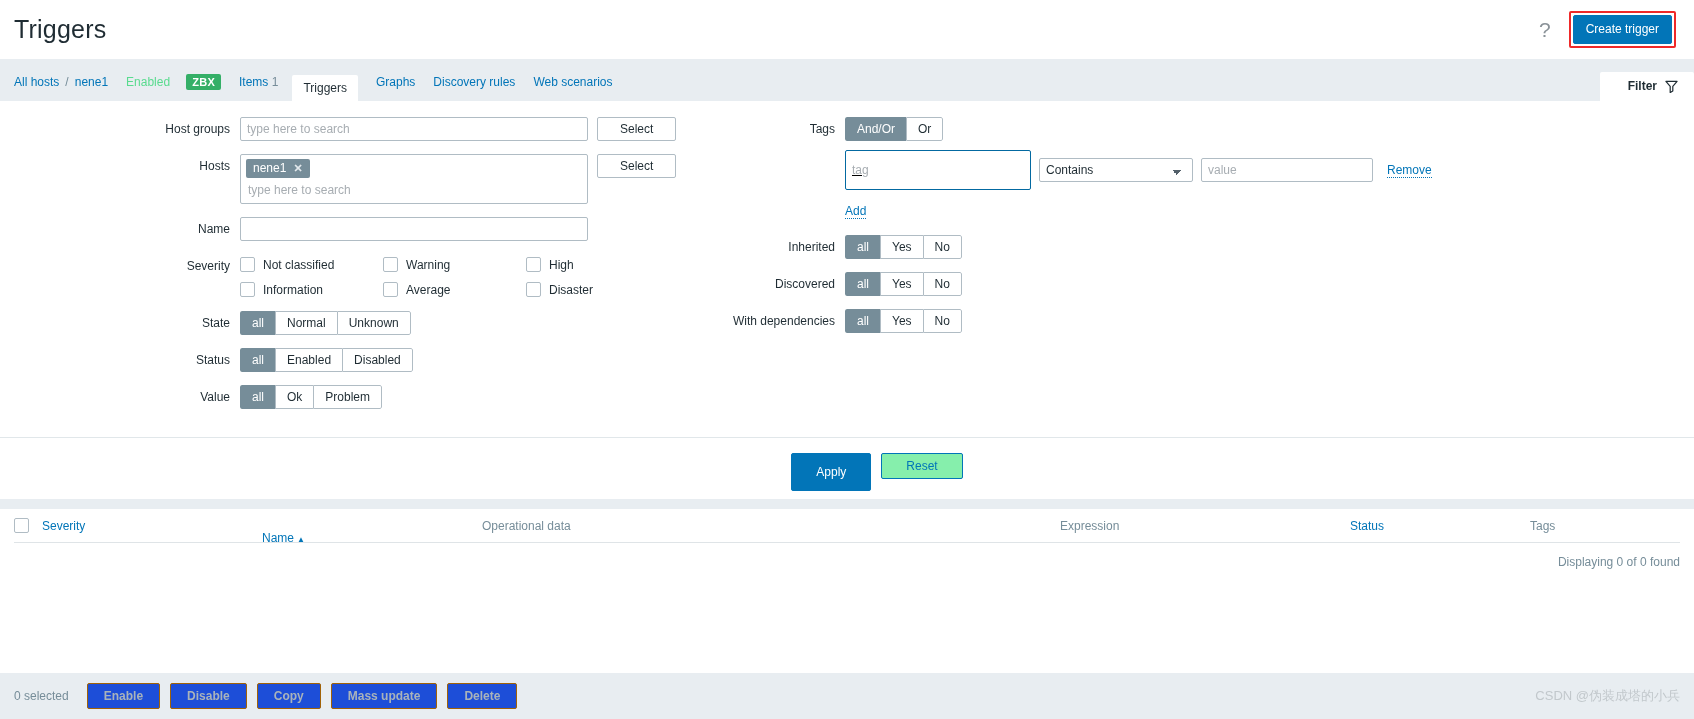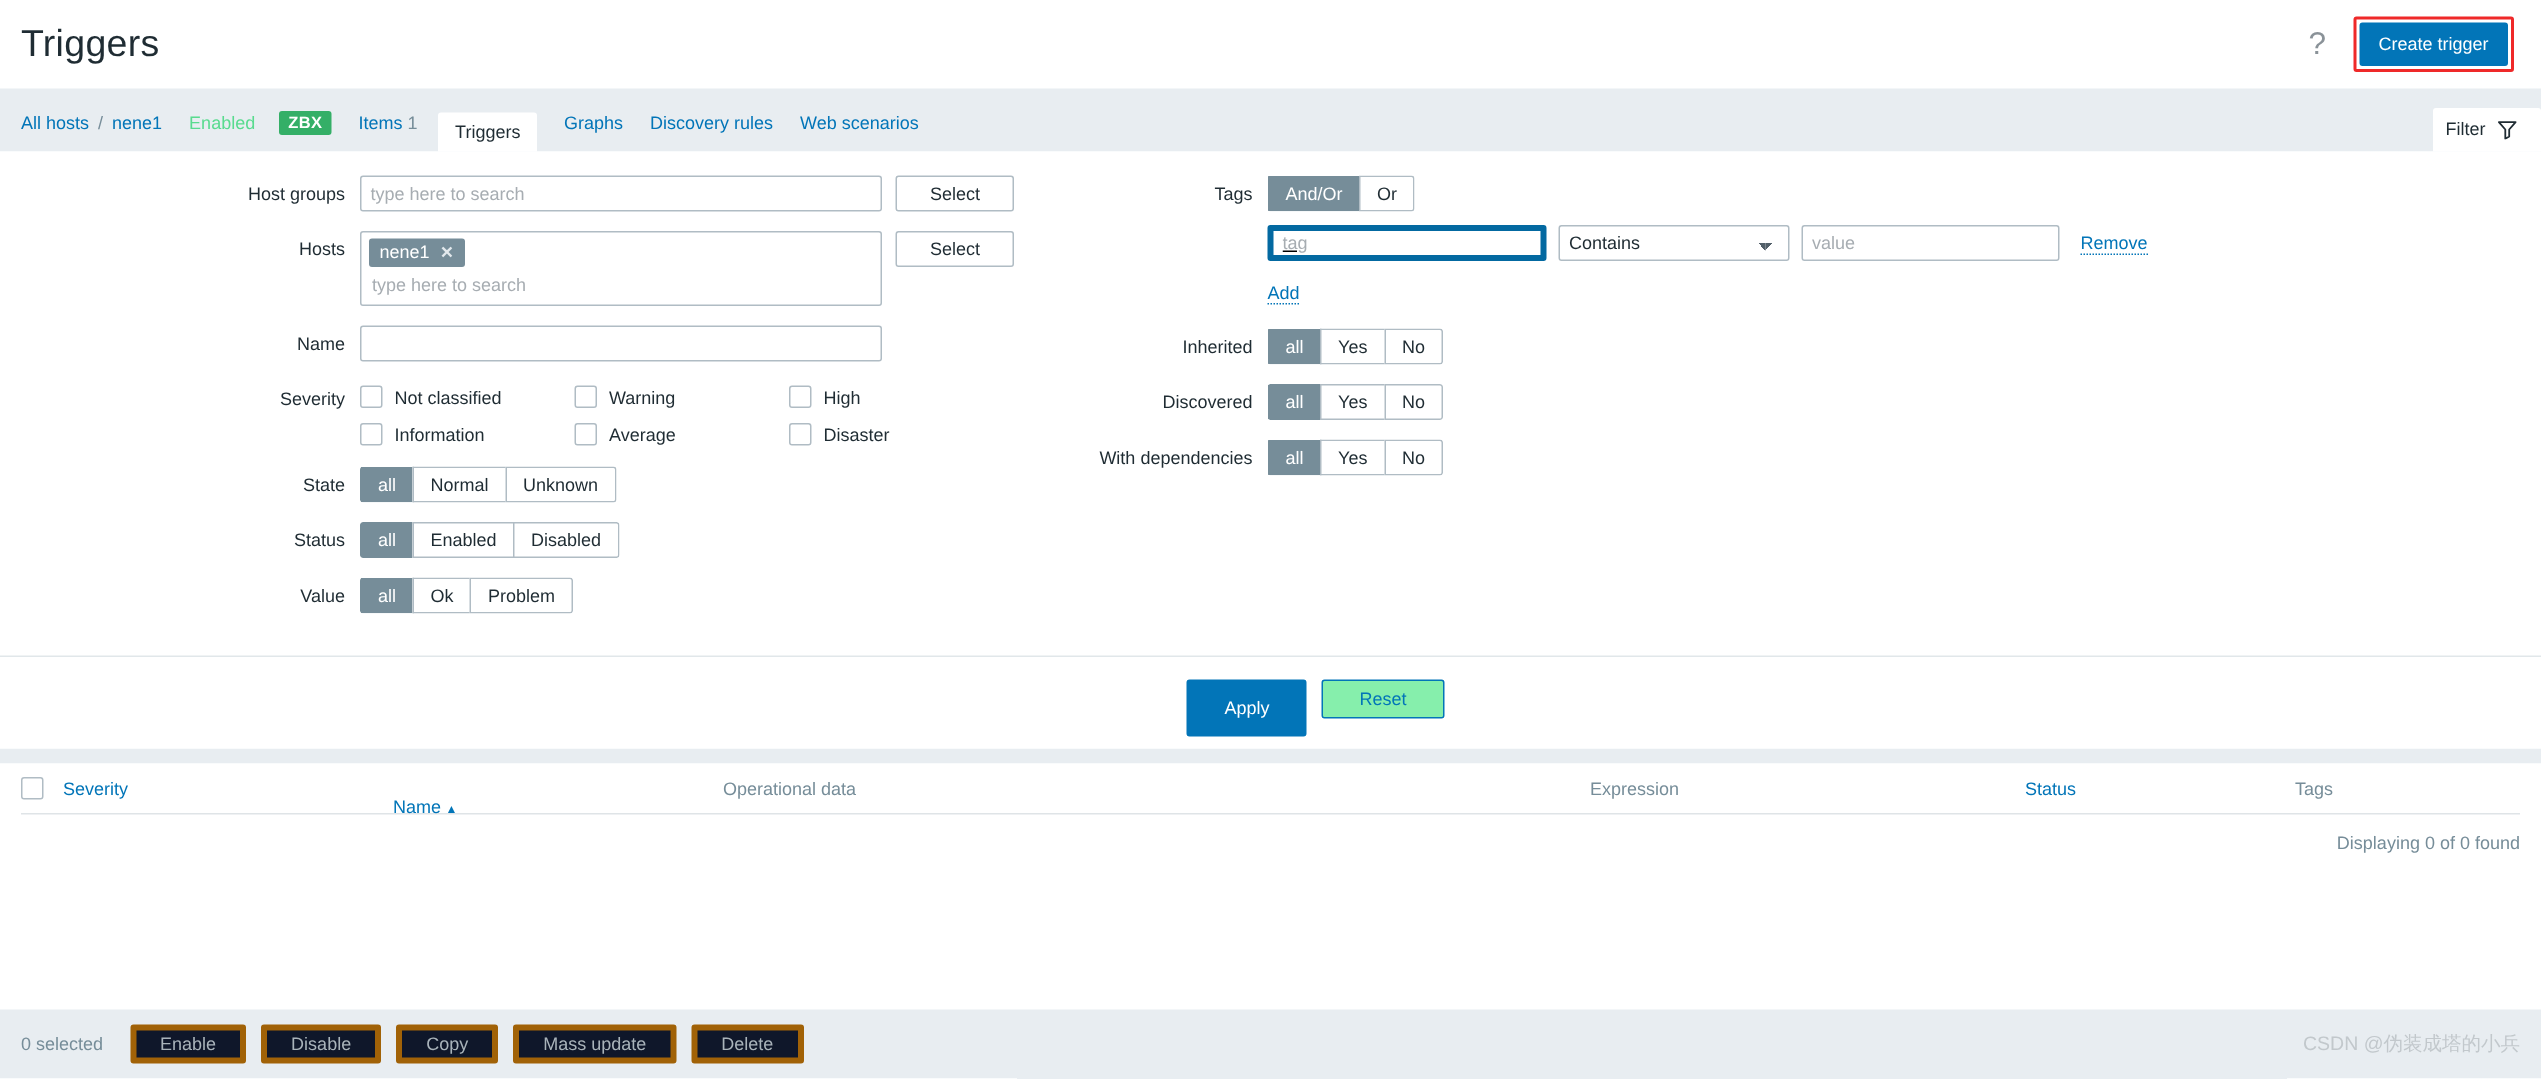--- a/index.html
+++ b/index.html
@@ -77,24 +77,25 @@
   .crumb-active {
     background: #ffffff; color: #1f2c33; font-size: 12px;
     padding: 6px 11px; margin-left: 14px;
     border-radius: 2px 2px 0 0;
     position: relative; bottom: -6px;
     cursor: pointer;
   }
   .filter-tab {
     position: absolute; right: 0; bottom: 0;
     background: #ffffff;
-    padding: 7px 16px 8px 8px;
+    padding: 7px 16px 8px 28px;
     display: flex; align-items: center; gap: 8px;
     border-radius: 2px 2px 0 0;
     cursor: pointer;
+    font-weight: bold;
   }
   .filter-tab .lbl { color: #1f2c33; font-size: 12px; }
   .funnel { width: 13px; height: 13px; display: block; }
 
   
   .filter-panel {
     background: #ffffff;
     padding: 16px 0 0 0;
     position: relative;
     height: 398px;
@@ -170,21 +171,21 @@
     cursor: pointer;
     font-family: "Liberation Sans", sans-serif;
   }
   .seg-btn:last-child { border-right: 1px solid #b0bcc4; border-radius: 0 2px 2px 0; }
   .seg-btn:first-child { border-radius: 2px 0 0 2px; }
   .seg-btn.on { background: #768d99; border-color: #768d99; color: #ffffff; }
 
   
   .tag-row { display: flex; align-items: center; gap: 0; margin-bottom: 8px; }
   .tag-name {
-    width: 186px; height: 24px; border: 4px solid #0369a1; border-radius: 2px;
+    width: 186px; height: 40px; border: 1px solid #0369a1; border-radius: 2px;
     padding: 0 6px; font-size: 12px; outline: none;
     font-family: "Liberation Sans", sans-serif;
     text-decoration: underline;
   }
   .tag-name::placeholder, .tag-value::placeholder { color: #a7adb2; }
   .tag-op {
     width: 154px; height: 24px; border: 1px solid #b0bcc4; border-radius: 2px;
     margin-left: 8px; padding: 0 6px; font-size: 12px; background: #fff;
     color: #1f2c33; font-family: "Liberation Sans", sans-serif;
     -webkit-appearance: none; appearance: none;
@@ -259,24 +260,25 @@
   .footbar {
     background: #e8edf1;
     height: 46px;
     display: flex; align-items: center;
     padding: 0 14px;
     gap: 10px;
     position: absolute; left: 0; right: 0; bottom: 0;
   }
   .sel-count { font-size: 12px; color: #768d99; margin-right: 8px; }
   .btn-disabled {
-    background: #0f172a; border: 4px solid #a16207; color: #a9b3ba;
+    background: #1d4ed8; border: 1px solid #a16207; color: #a9b3ba;
     font-size: 12px; height: 26px; padding: 0 16px; border-radius: 2px;
     cursor: default;
     font-family: "Liberation Sans", sans-serif;
+    font-weight: bold;
   }
   .watermark {
     margin-left: auto; color: #c2c8cc; font-size: 13px;
     font-family: "Liberation Sans", sans-serif;
   }
 </style>
 </head>
 <body>
 
 <div class="page">

